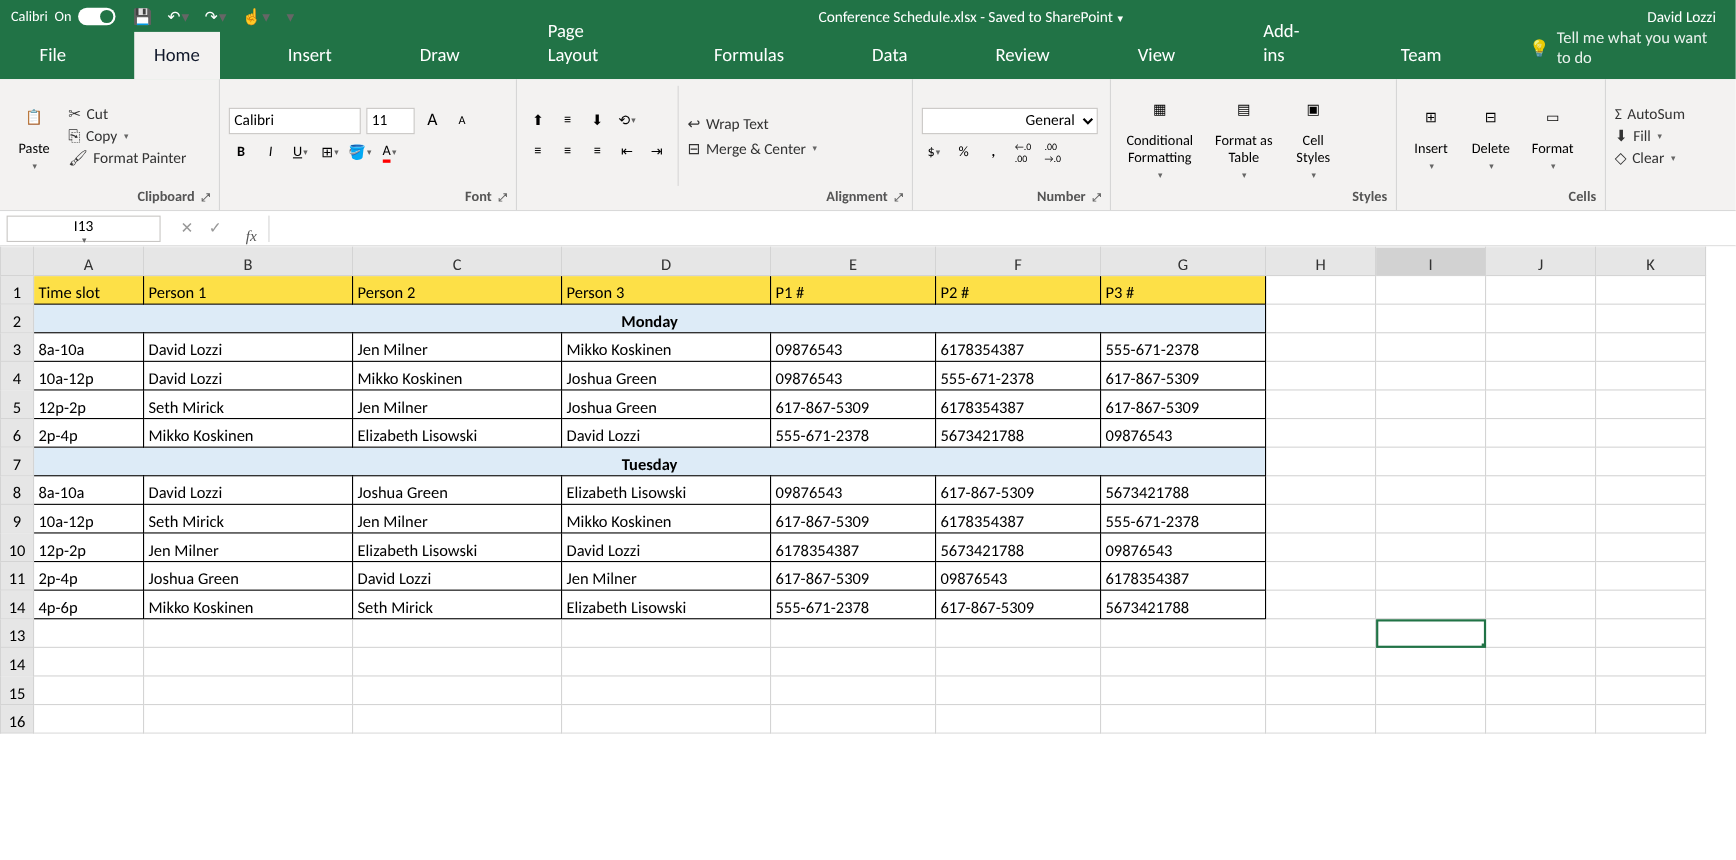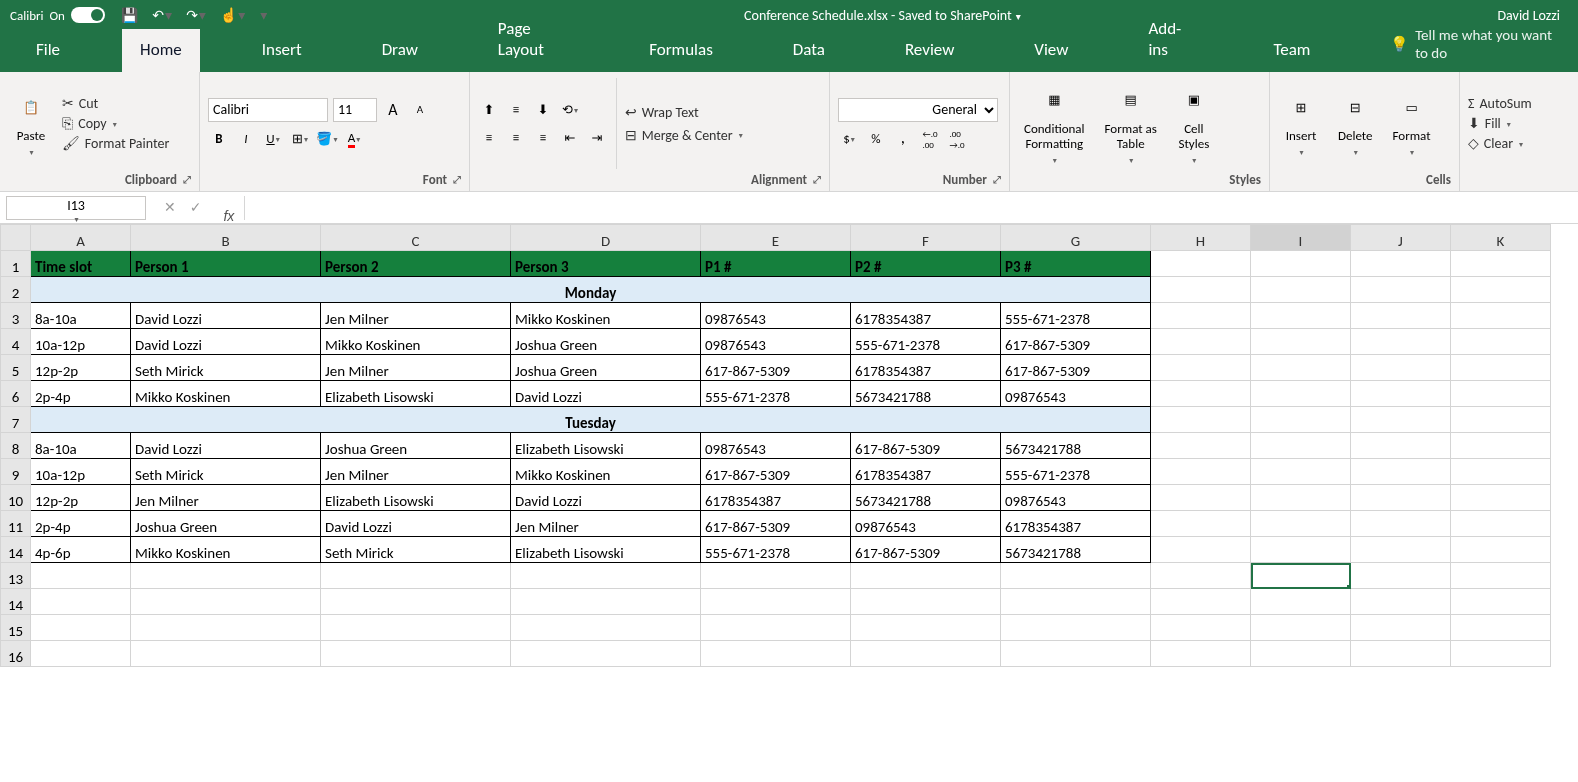--- a/index.html
+++ b/index.html
@@ -30,29 +30,29 @@
   .ic-lg { width: 34px; height: 34px; }
   select, input.combo { border: 1px solid #c8c6c4; background: #fff; font-size: 14px; height: 24px; padding: 0 4px; font-family: Calibri, sans-serif; }
   .font-name { width: 120px; }
   .font-size { width: 44px; }
   .sq { width: 22px; height: 22px; border: 1px solid transparent; display: inline-flex; align-items: center; justify-content: center; font-size: 13px; cursor: pointer; }
   .dd-arrow { font-size: 8px; color: #666; margin-left: 1px; }
   .num-fmt { width: 160px; text-align: right; }
   .formulabar { height: 32px; display: flex; align-items: center; border-bottom: 1px solid #d6d6d6; background: #fff; }
   .namebox { width: 140px; height: 24px; border: 1px solid #c8c6c4; margin: 0 6px; padding: 0 6px; font-size: 14px; display: flex; align-items: center; justify-content: space-between; flex-direction: column; }
   .fb-btns { display: flex; gap: 14px; padding: 0 12px; color: #999; }
-  .fx { font-style: italic; font-family: Liberation Sans, sans-serif; font-size: 14px; color: #555; padding: 0 10px; margin-top: 16px; }
+  .fx { font-style: italic; font-family: Liberation Serif, serif; font-size: 14px; color: #555; padding: 0 10px; margin-top: 16px; }
   .fb-input { flex: 1; height: 24px; border: none; border-left: 1px solid #d6d6d6; padding: 0 8px; font-size: 14px; outline: none; }
   .grid-area { position: relative; background: #fff; overflow: hidden; }
   table.sheet { border-collapse: collapse; table-layout: fixed; }
   .sheet th, .sheet td { border: 1px solid #d4d4d4; font-size: 15px; font-family: Calibri, sans-serif; height: 26px; padding: 0 4px; text-align: left; vertical-align: bottom; overflow: hidden; white-space: nowrap; }
   .sheet th { background: #e6e6e6; font-weight: normal; text-align: center; color: #333; }
   .sheet .rowhdr { background: #e6e6e6; text-align: center; width: 30px; }
   .sheet .corner { background: #e6e6e6; }
-  .h1 { background: #15803d; font-weight: bold; border: 1px solid #000 !important; }
+  .h1 { background: #fde047; font-weight: normal; border: 1px solid #000 !important; }
   .day { background: #ddebf7; font-weight: bold; text-align: center !important; border: 1px solid #000 !important; }
   .bord { border: 1px solid #000 !important; }
   .sel { outline: 2px solid #217346; outline-offset: -2px; position: relative; }
   .sel::after { content: ""; position: absolute; right: -3px; bottom: -3px; width: 6px; height: 6px; background: #217346; }
   .colhdr.sel-col { background: #d2d2d2; }
 </style>
 </head>
 <body>
 
 <div class="titlebar">

